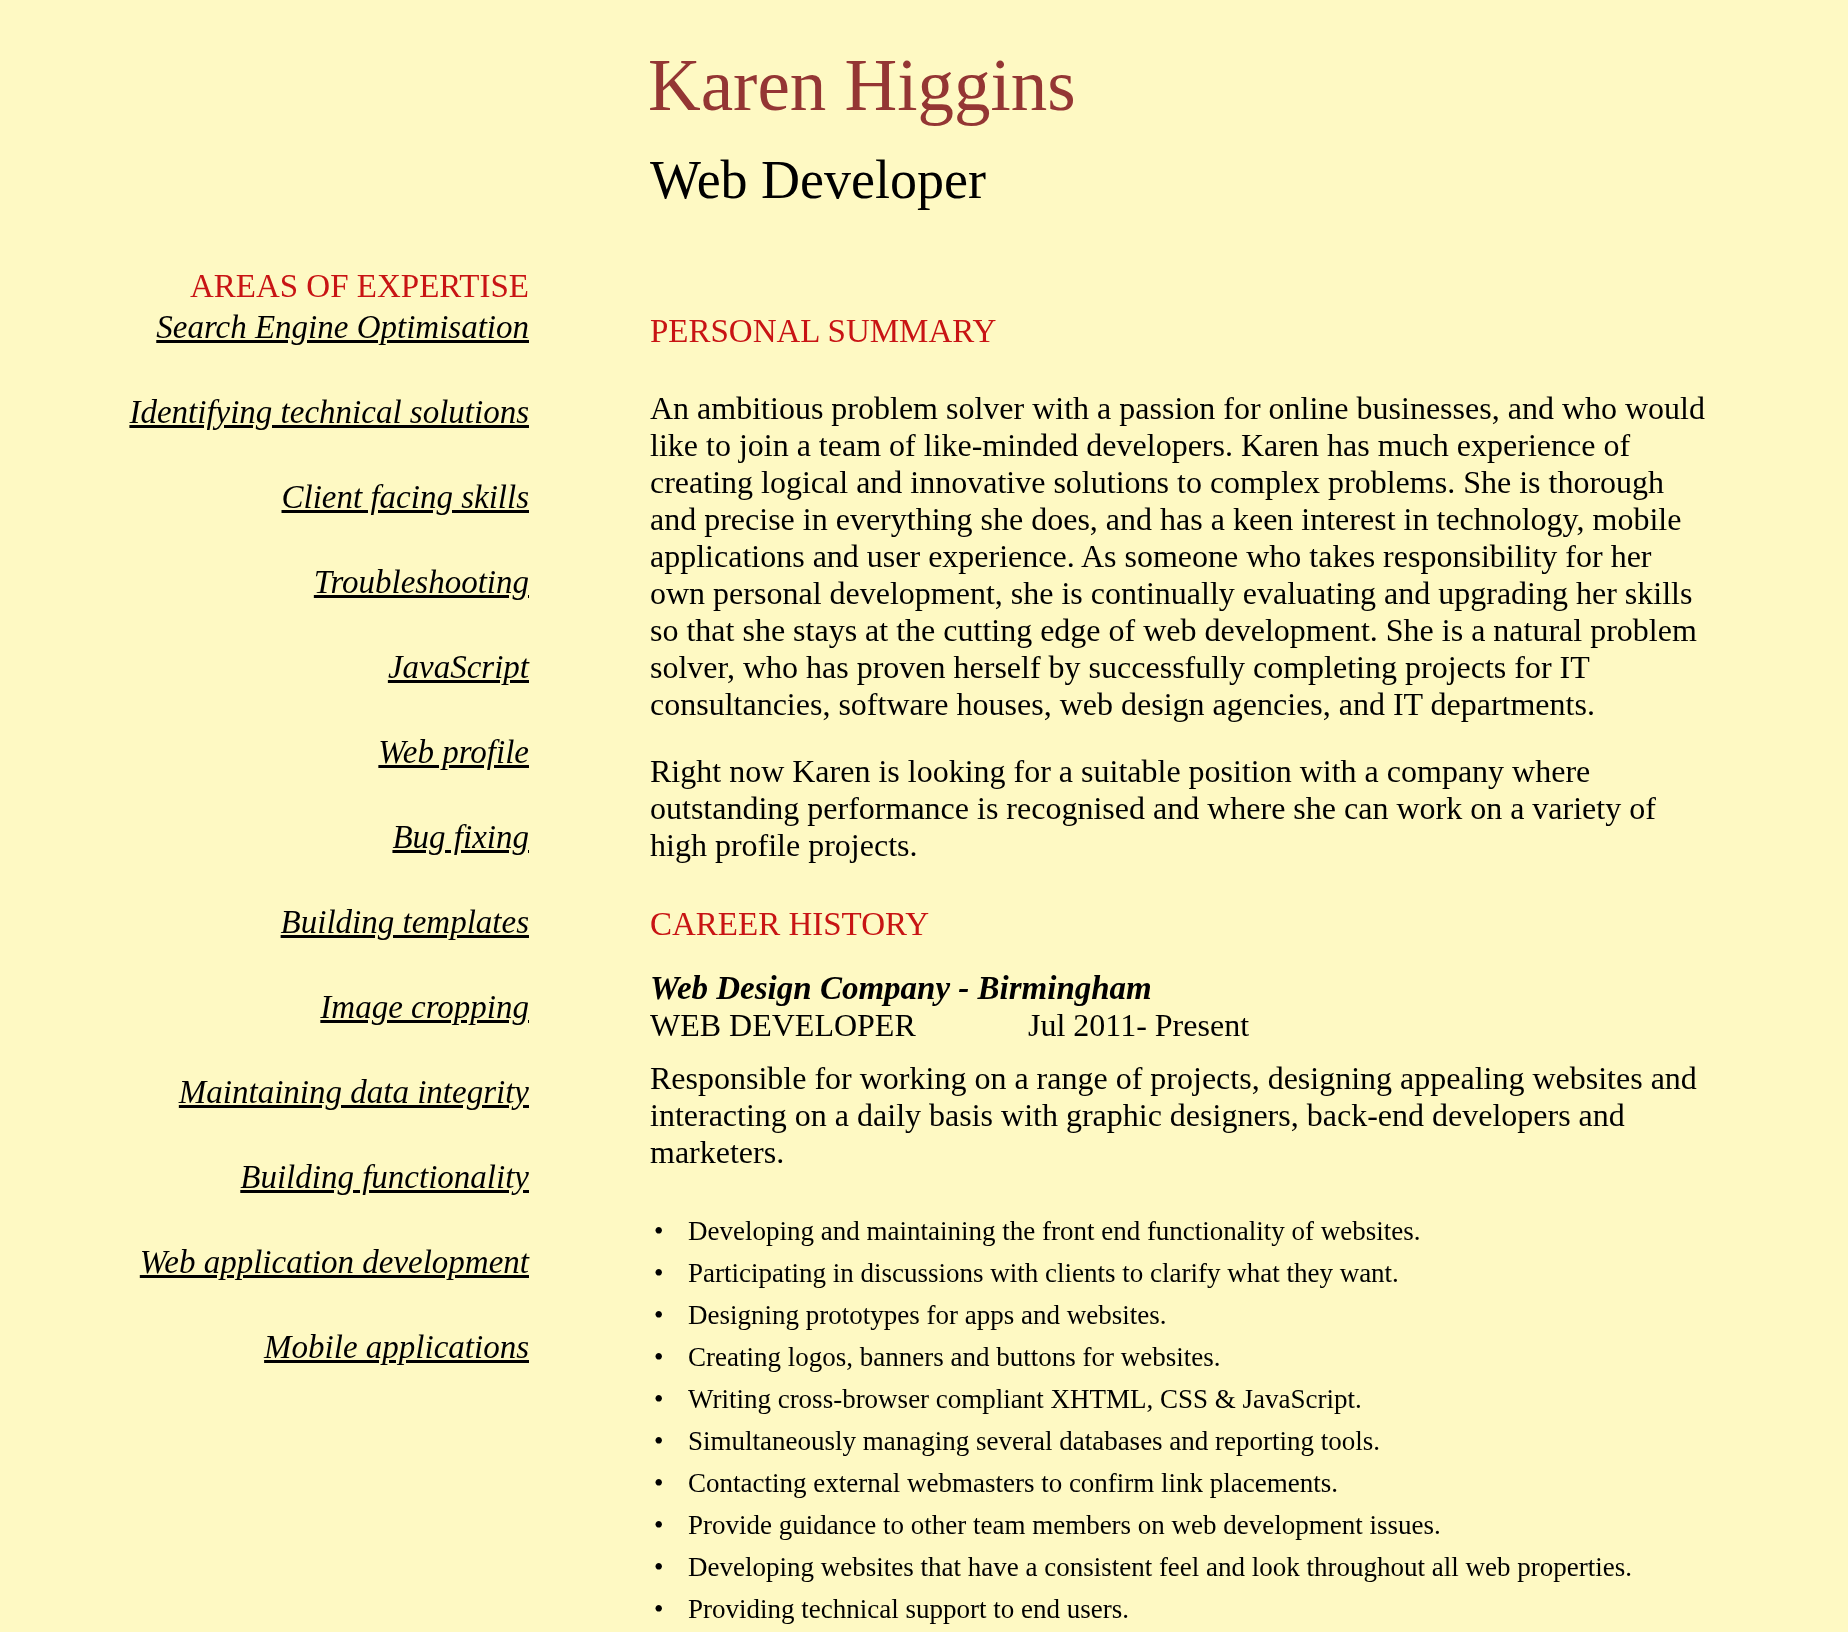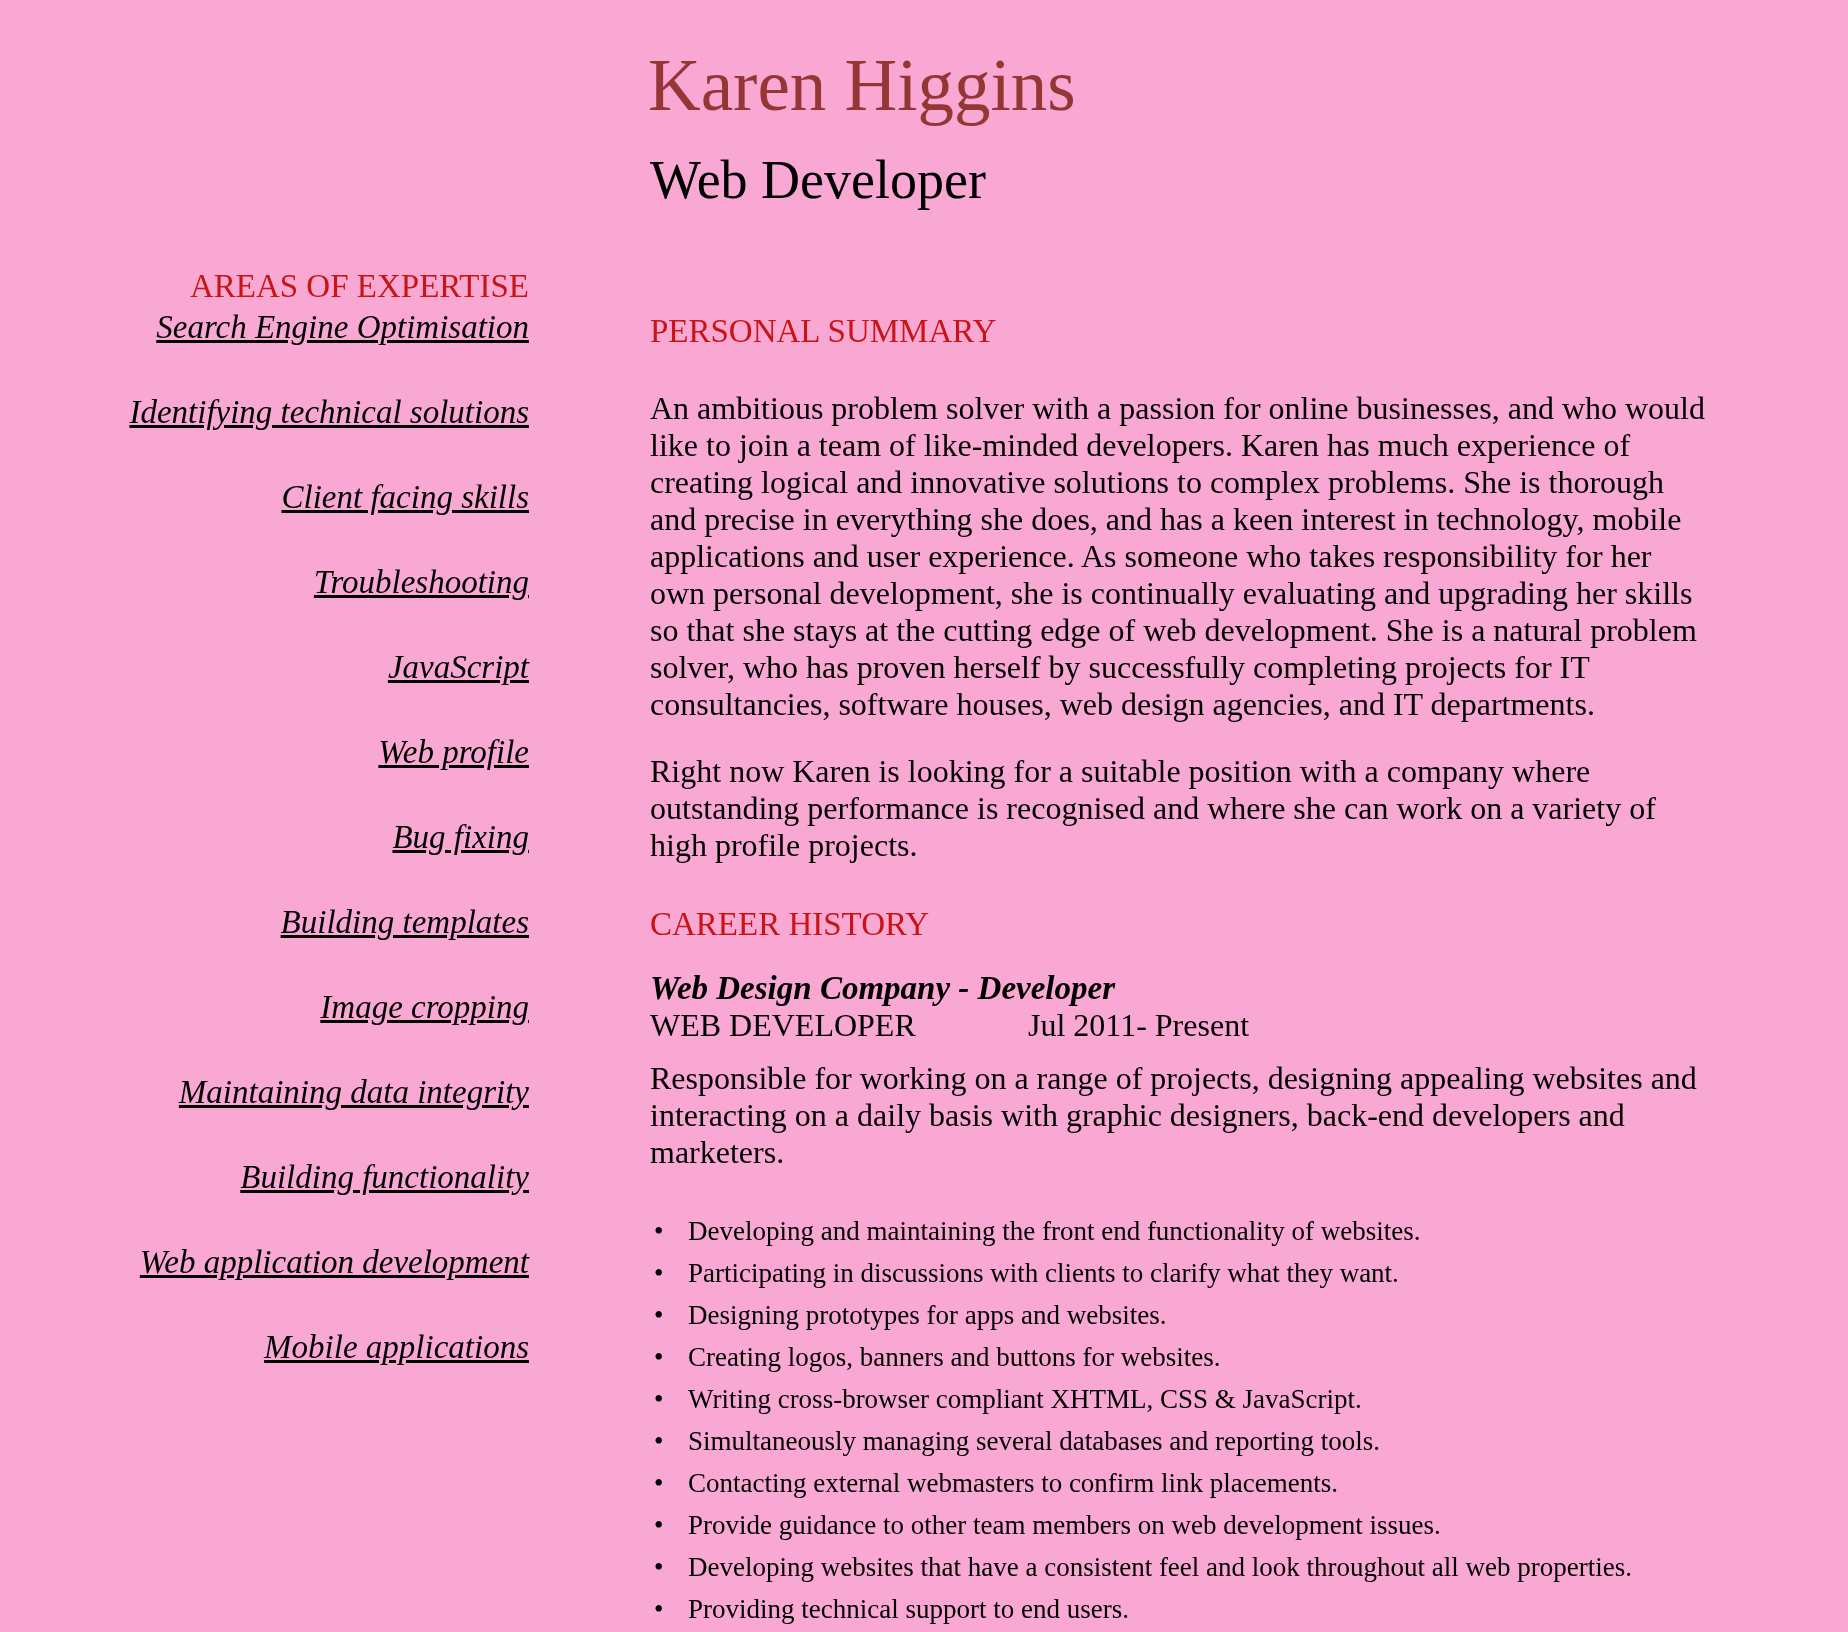--- a/index.html
+++ b/index.html
@@ -8,21 +8,21 @@
     background: #ffffff;
   }
   body {
     width: 1848px;
     height: 1632px;
     position: relative;
     overflow: hidden;
     font-family: "Liberation Serif", "DejaVu Serif", serif;
     color: #000000;
   }
-  .page { position: absolute; inset: 0; background: #f9a8d4; }
+  .page { position: absolute; inset: 0; background: #fef9c3; }
 
   
   .doc-title {
     position: absolute;
     left: 648px;
     top: 44px;
     font-size: 73px;
     line-height: 84px;
     color: #943634;
     white-space: nowrap;
@@ -161,21 +161,21 @@
 
   <div class="main">
 
     <h2 class="section-heading heading-personal">PERSONAL SUMMARY</h2>
 
     <p class="body-par par-gap-1">An ambitious problem solver with a passion for online businesses, and who would like to join a team of like-minded developers. Karen has much experience of creating logical and innovative solutions to complex problems. She is thorough and precise in everything she does, and has a keen interest in technology, mobile applications and user experience. As someone who takes responsibility for her own personal development, she is continually evaluating and upgrading her skills so that she stays at the cutting edge of web development. She is a natural problem solver, who has proven herself by successfully completing projects for IT consultancies, software houses, web design agencies, and IT departments.</p>
     <p class="body-par par-gap-2">Right now Karen is looking for a suitable position with a company where outstanding performance is recognised and where she can work on a variety of high profile projects.</p>
 
     <h2 class="section-heading heading-career">CAREER HISTORY</h2>
 
-    <p class="job-company">Web Design Company - Developer</p>
+    <p class="job-company">Web Design Company - Birmingham</p>
 
     <div class="job-line">
       <span>WEB DEVELOPER</span>
       <span class="job-dates">Jul 2011- Present</span>
     </div>
 
     <p class="body-par job-summary">Responsible for working on a range of projects, designing appealing websites and interacting on a daily basis with graphic designers, back-end developers and marketers.</p>
 
     <ul class="duties-list">
       <li>Developing and maintaining the front end functionality of websites.</li>

